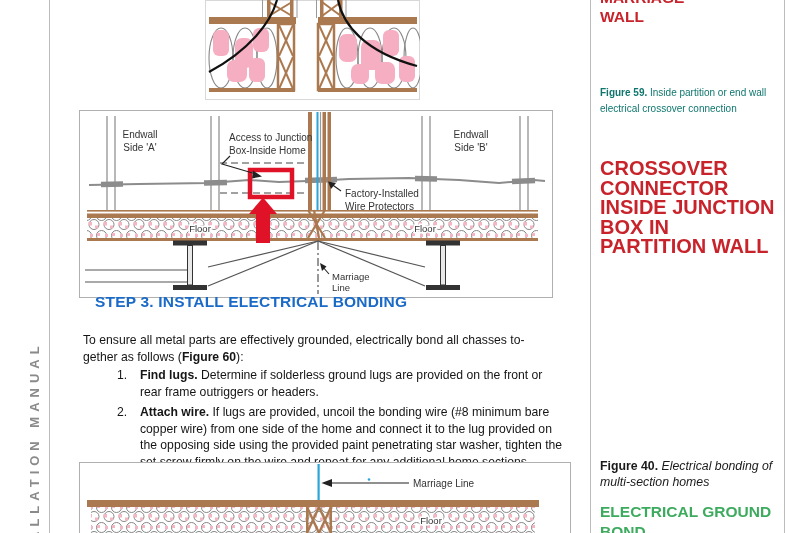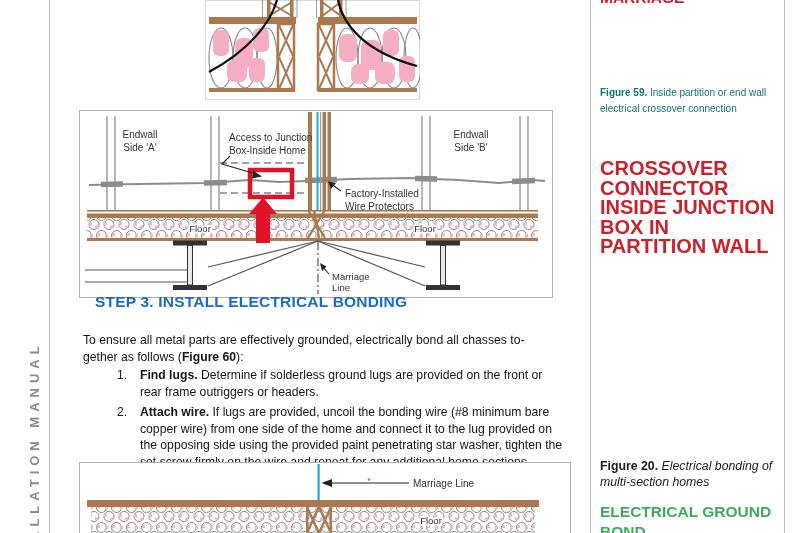--- a/index.html
+++ b/index.html
@@ -263,20 +263,21 @@
             <line x1="252" y1="45" x2="240" y2="71"></line>
         </g>
       </g>
       <text x="352" y="62" font-size="9.5" text-anchor="middle" style="paint-order:stroke;stroke:#fff;stroke-width:3px;">Floor</text>
     </svg>
   </div>
 
   <div class="sidebar">
     <div class="sb-block sb-marriage">
       <div>MARRIAGE</div>
+      <div>WALL</div>
     </div>
     <div class="sb-block sb-fig59cap"><b>Figure 59.</b><span> Inside partition or end wall electrical crossover connection</span></div>
     <div class="sb-block sb-crossover">CROSSOVER CONNECTOR INSIDE JUNCTION BOX IN PARTITION WALL</div>
-    <div class="sb-block sb-fig60cap"><b>Figure 20.</b><i> Electrical bonding of multi-section homes</i></div>
+    <div class="sb-block sb-fig60cap"><b>Figure 40.</b><i> Electrical bonding of multi-section homes</i></div>
     <div class="sb-block sb-ground">ELECTRICAL GROUND BOND</div>
   </div>
 
 </div>
 
 </body></html>

